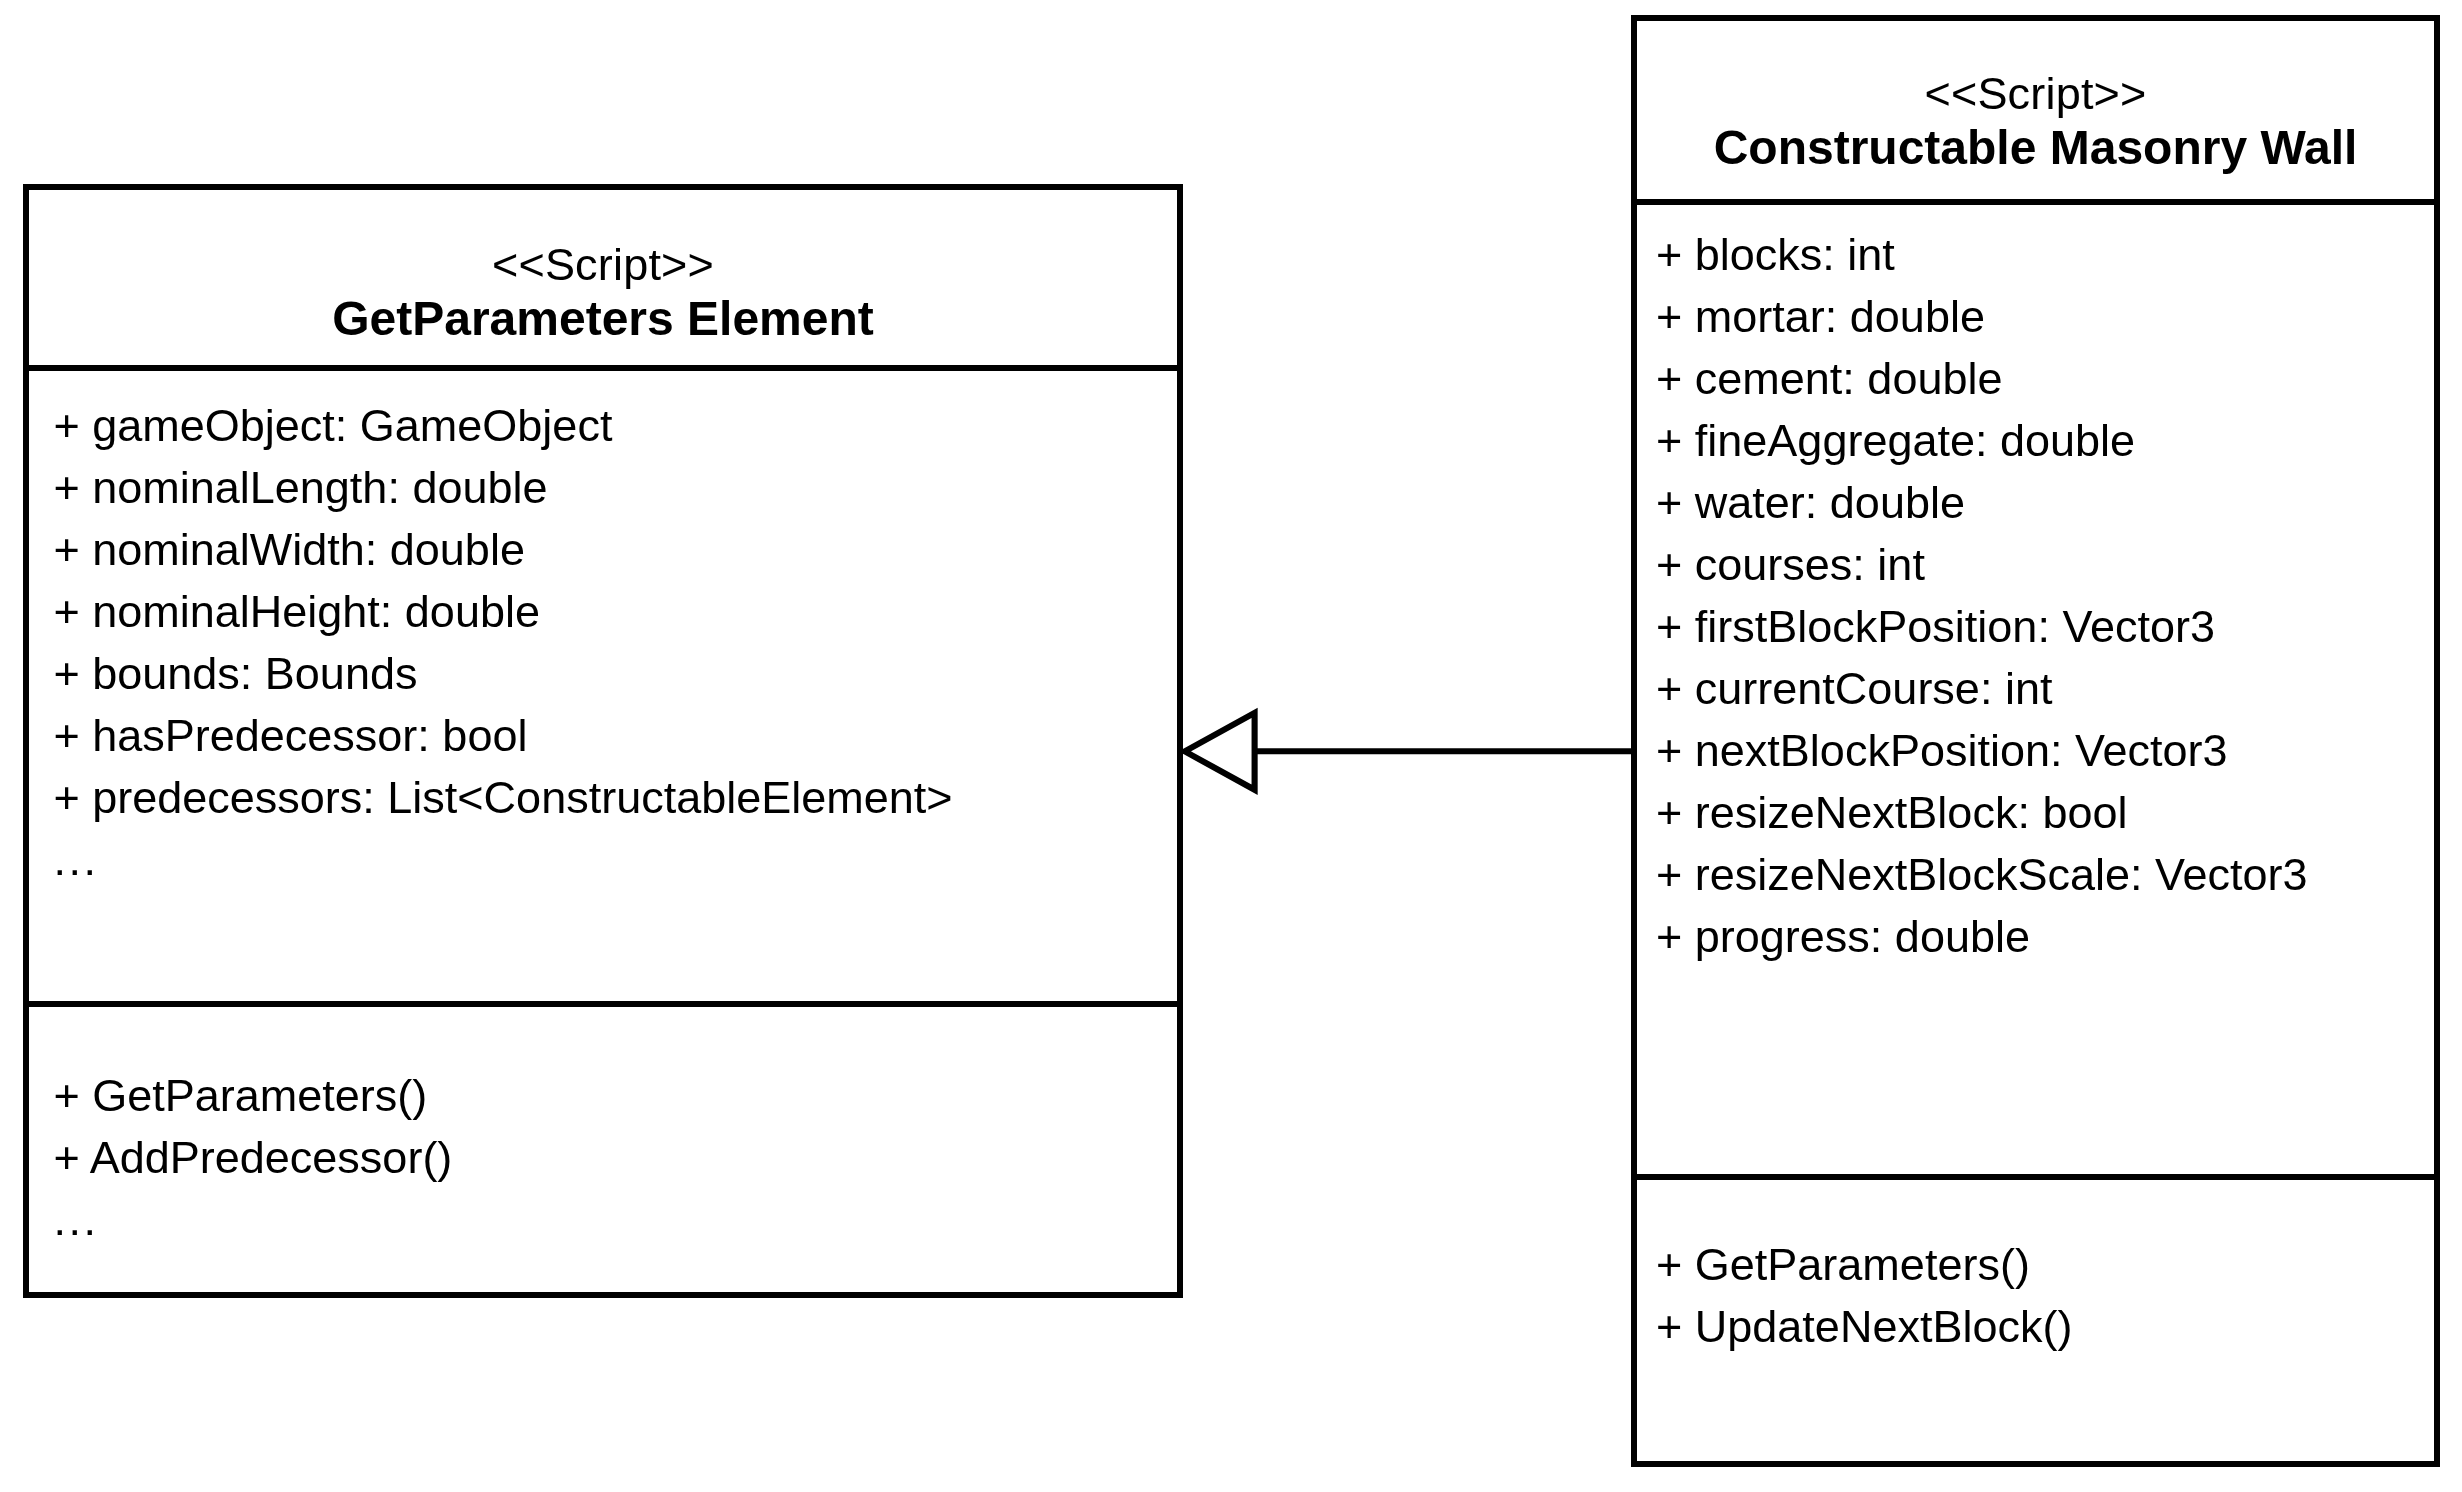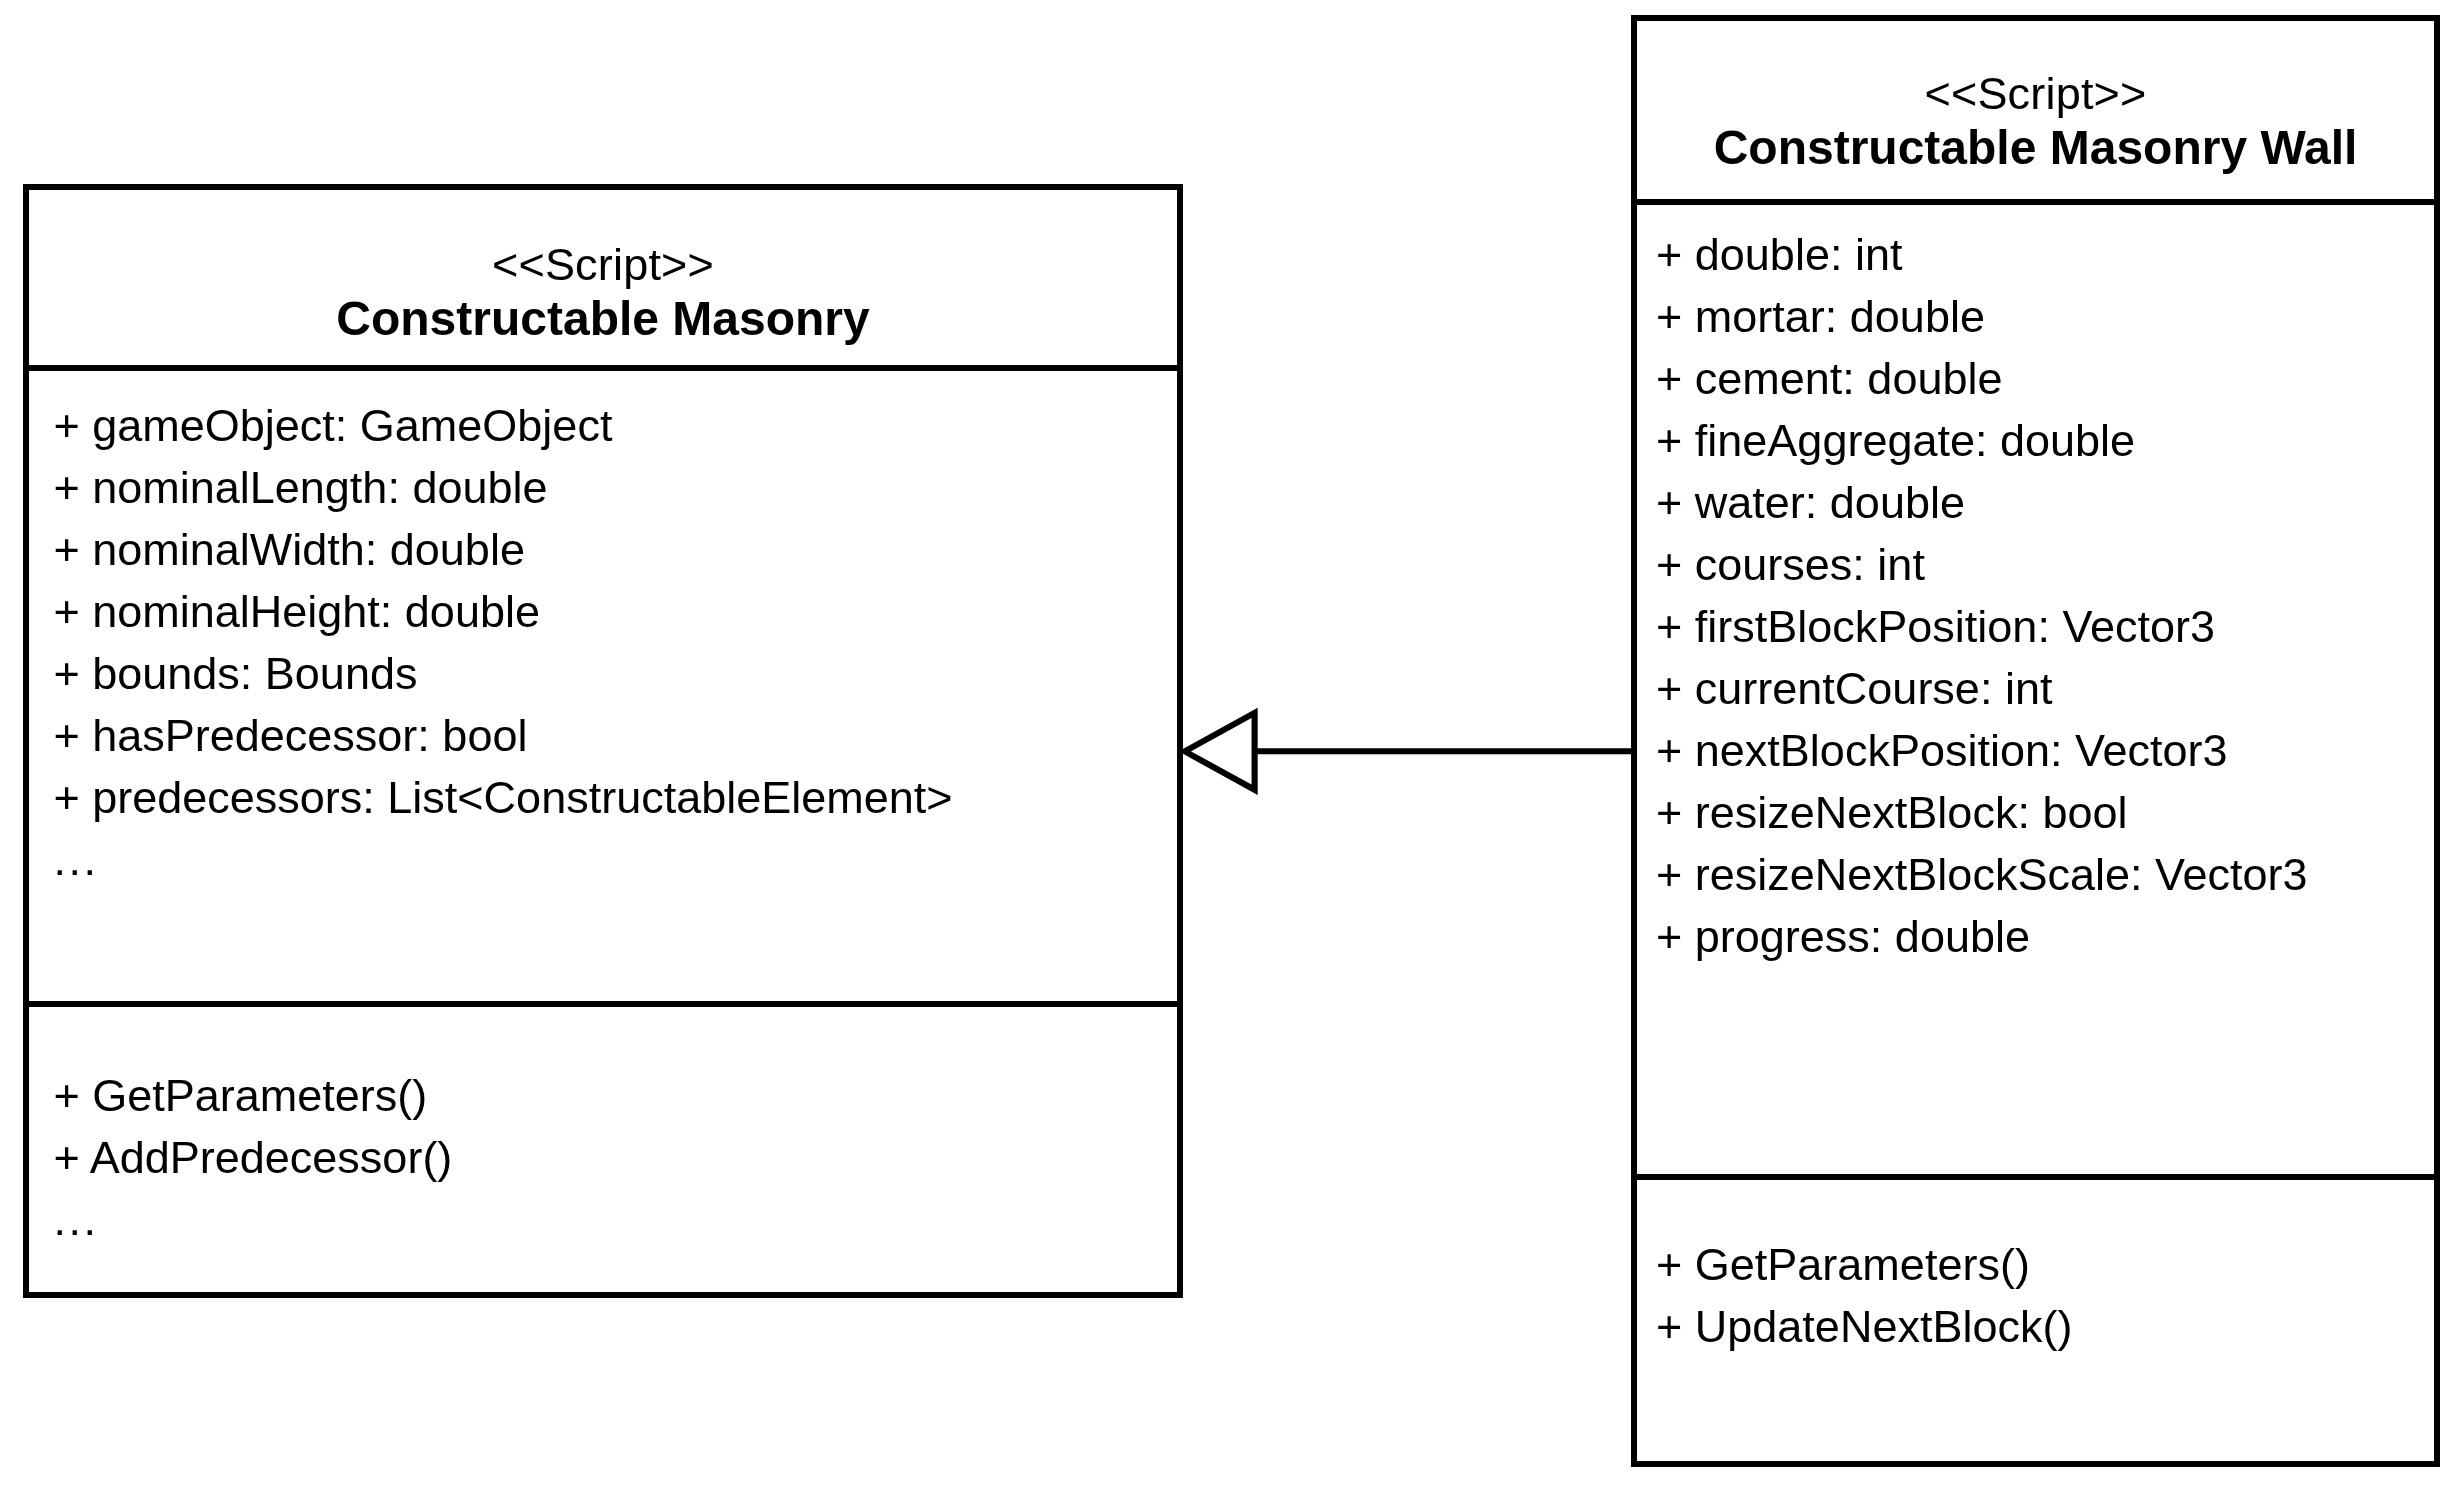--- a/index.html
+++ b/index.html
@@ -136,21 +136,21 @@
 </style>
 </head>
 <body>
 
 <div id="canvas">
 
   <div class="uml-class" id="class-constructable-element">
 
     <div class="compartment header">
       <div class="stereotype">&lt;&lt;Script&gt;&gt;</div>
-      <div class="class-name">Constructable Masonry</div>
+      <div class="class-name">GetParameters Element</div>
     </div>
 
     <div class="compartment attributes">
       <ul class="member-list">
         <li class="member">+ gameObject: GameObject</li>
         <li class="member">+ nominalLength: double</li>
         <li class="member">+ nominalWidth: double</li>
         <li class="member">+ nominalHeight: double</li>
         <li class="member">+ bounds: Bounds</li>
         <li class="member">+ hasPredecessor: bool</li>
@@ -170,21 +170,21 @@
 
   <div class="uml-class" id="class-constructable-masonry-wall">
 
     <div class="compartment header">
       <div class="stereotype">&lt;&lt;Script&gt;&gt;</div>
       <div class="class-name">Constructable Masonry Wall</div>
     </div>
 
     <div class="compartment attributes">
       <ul class="member-list">
-        <li class="member">+ double: int</li>
+        <li class="member">+ blocks: int</li>
         <li class="member">+ mortar: double</li>
         <li class="member">+ cement: double</li>
         <li class="member">+ fineAggregate: double</li>
         <li class="member">+ water: double</li>
         <li class="member">+ courses: int</li>
         <li class="member">+ firstBlockPosition: Vector3</li>
         <li class="member">+ currentCourse: int</li>
         <li class="member">+ nextBlockPosition: Vector3</li>
         <li class="member">+ resizeNextBlock: bool</li>
         <li class="member">+ resizeNextBlockScale: Vector3</li>

